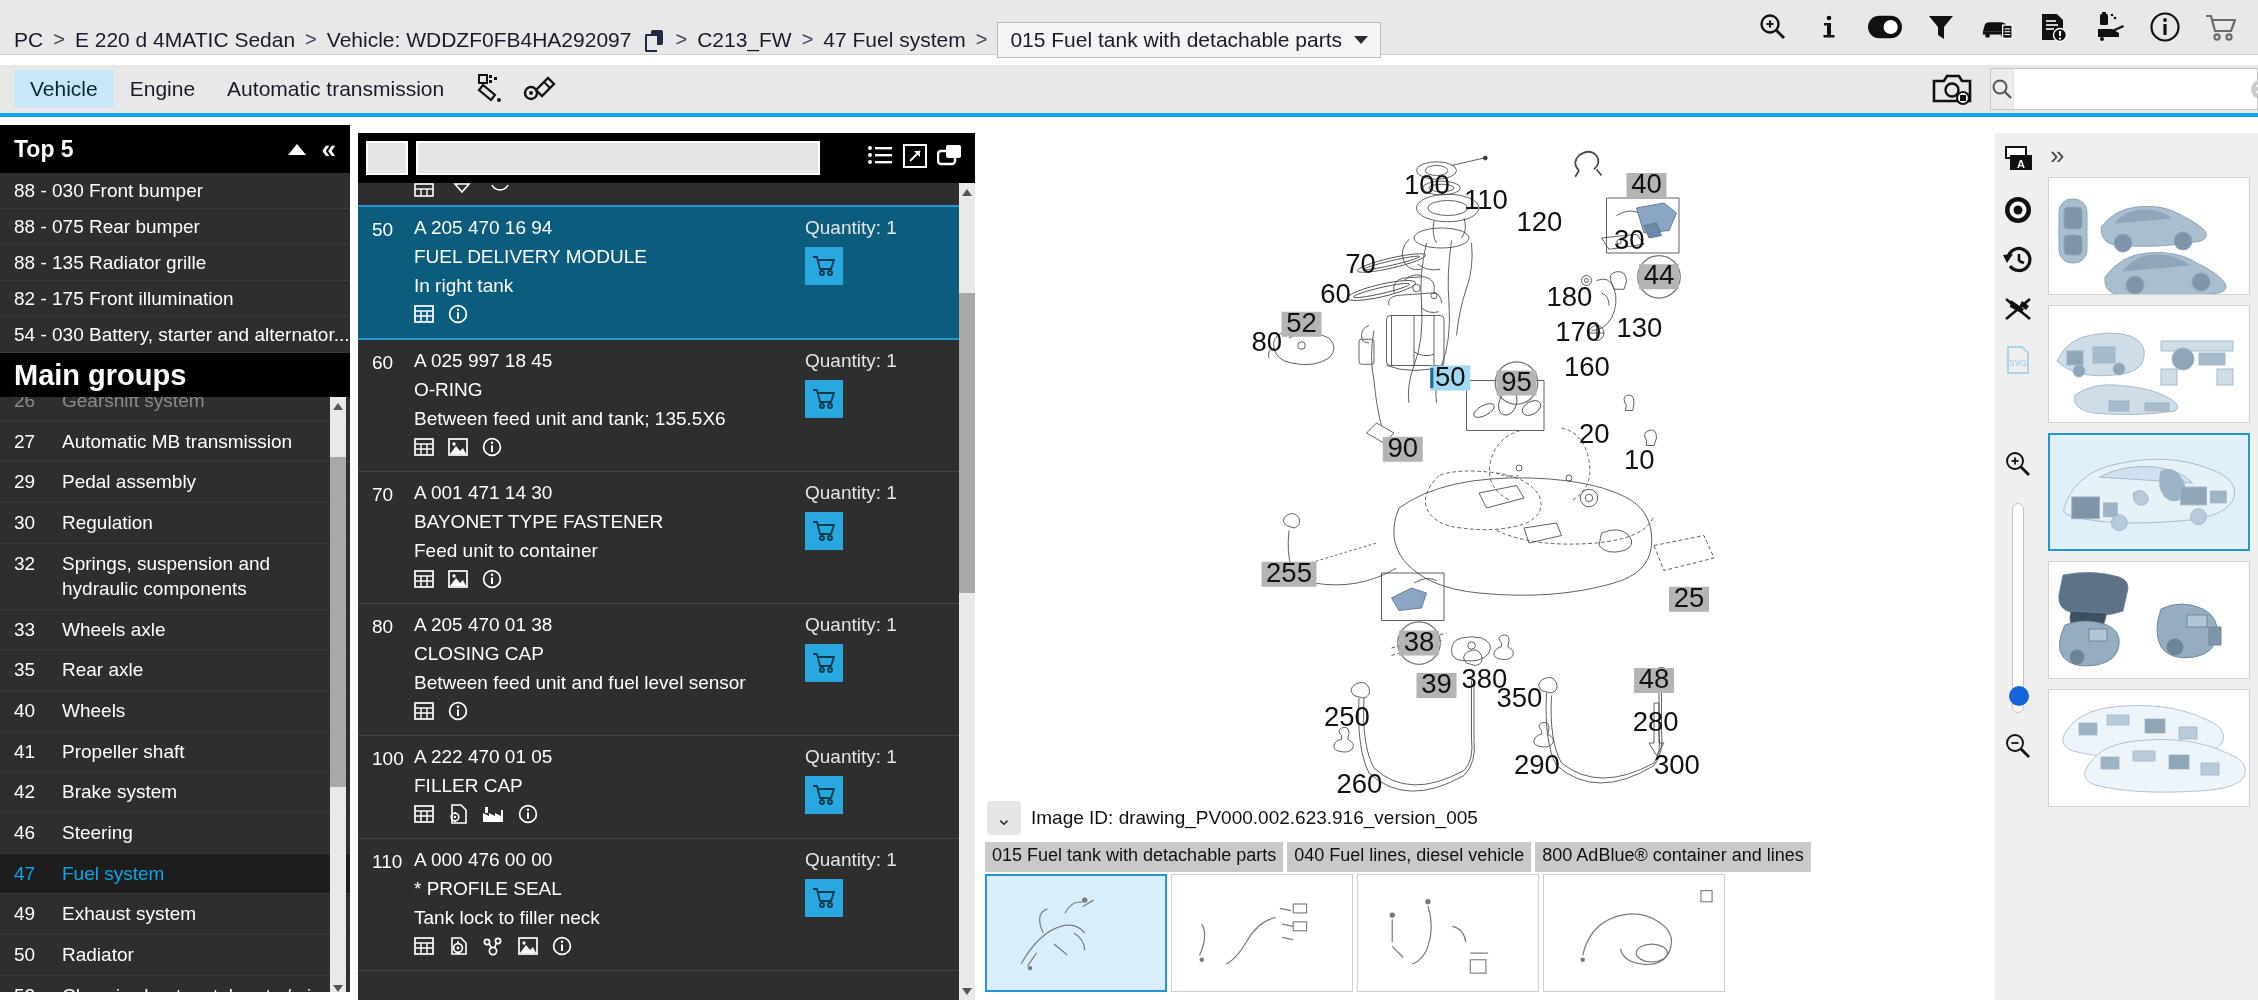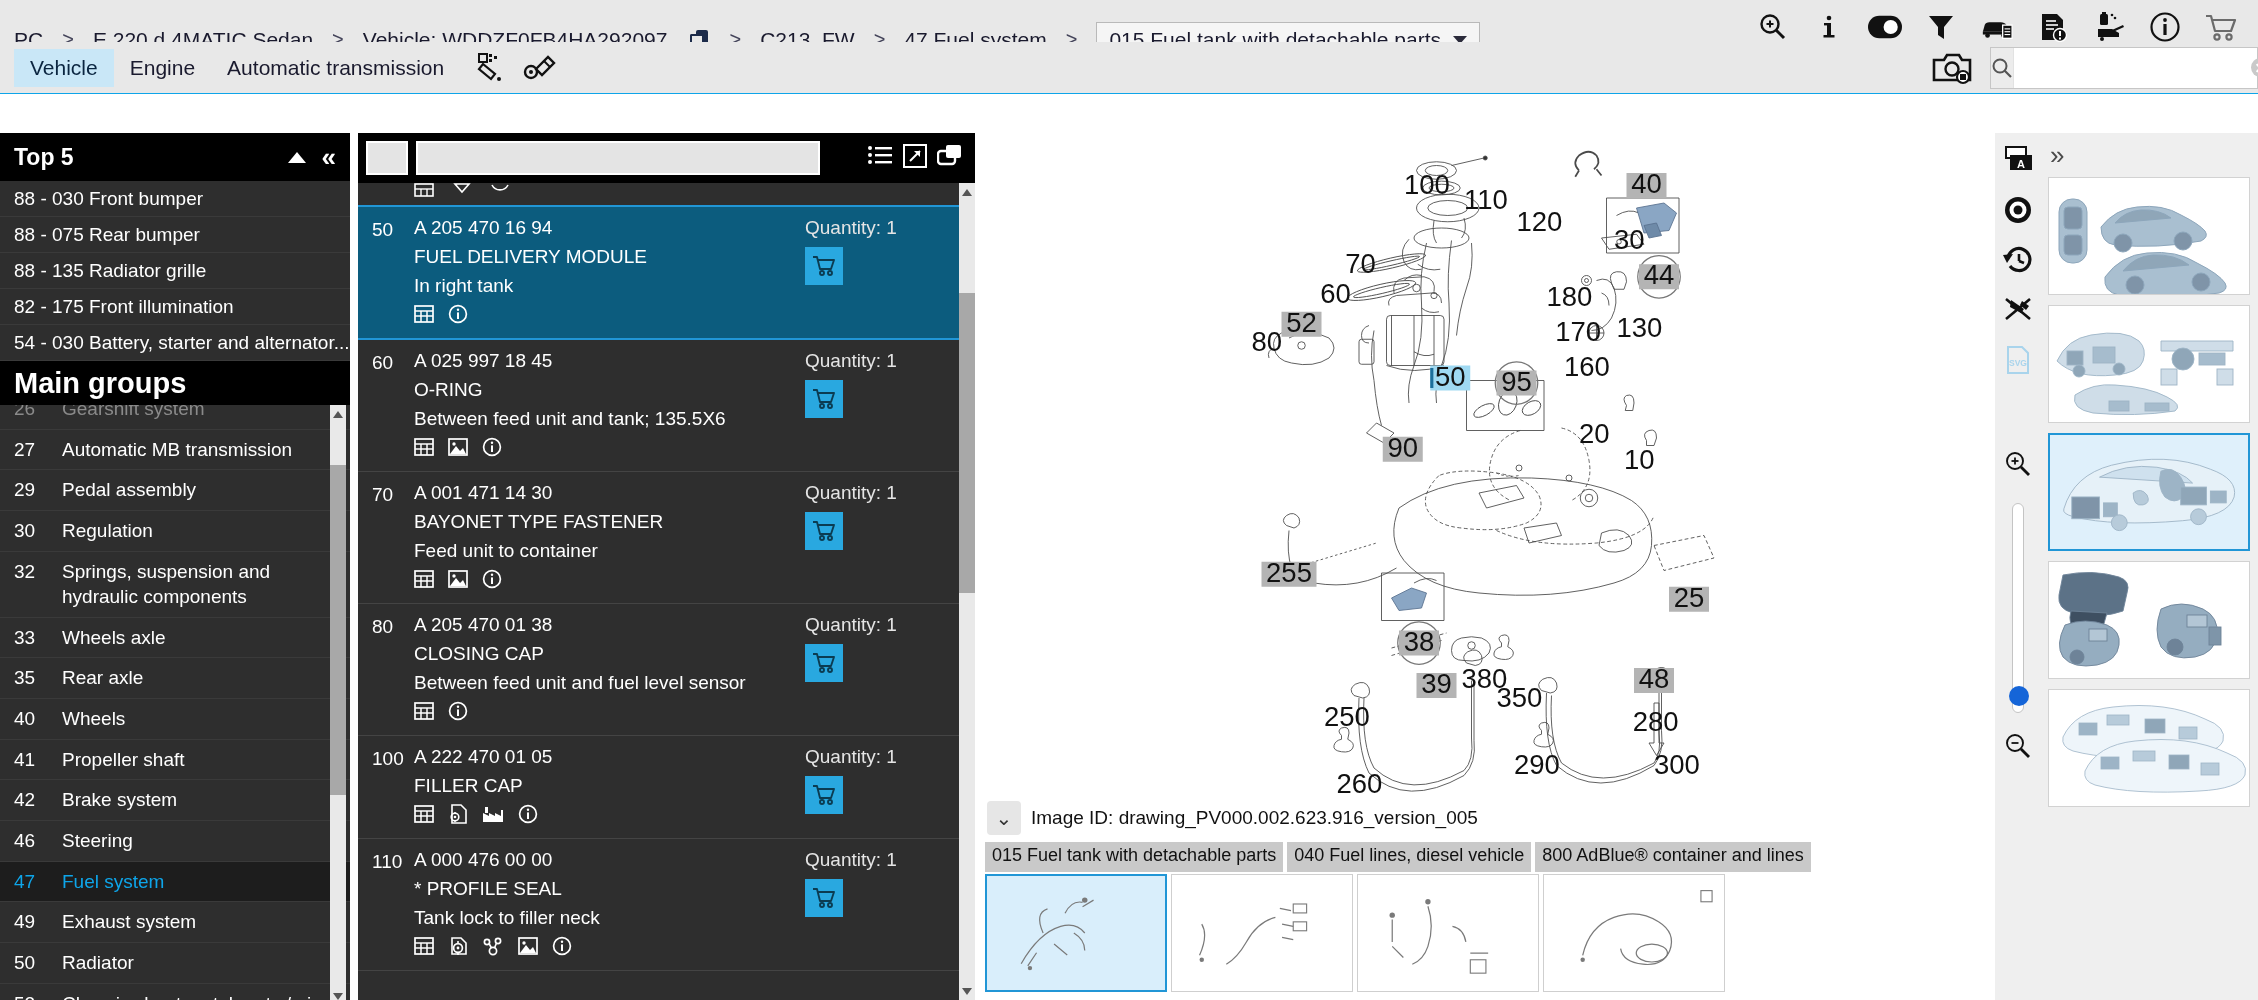--- a/index.html
+++ b/index.html
@@ -9,56 +9,56 @@
     background: #ffffff; overflow: hidden;
   }
   body { position: relative; }
 
   
   #topbar {
     position: absolute; left: 0; top: 0; width: 2258px; height: 55px;
     background: #e8e8e8; border-bottom: 1px solid #cfcfcf;
     display: flex; align-items: center; padding: 0 14px;
   }
-  #crumbs { display: flex; align-items: center; gap: 19px; font-size: 21px; color: #1a1a2e; margin-top: 25px; }
+  #crumbs { display: flex; align-items: center; gap: 10px; font-size: 21px; color: #1a1a2e; margin-top: 25px; }
   #crumbs .crumb { white-space: nowrap; cursor: pointer; }
   #crumbs .sep { color: #44445a; font-size: 20px; }
   .copy-icon { display:inline-block; width:20px; height:20px; position:relative; margin-left:4px; vertical-align:-3px; }
   .copy-icon::before { content:""; position:absolute; left:6px; top:0; width:12px; height:15px; background:#1c2b4a; border-radius:2px;}
   .copy-icon::after { content:""; position:absolute; left:0; top:4px; width:10px; height:14px; border:2px solid #1c2b4a; border-right:none; border-radius:2px 0 0 2px; background:#e8e8e8;}
   #crumb-select {
     border:1px solid #b9b9b9; background:#f5f5f5; padding:5px 12px;
     display:flex; align-items:center; gap:12px; font-size:21px; cursor:pointer;
   }
   .caret-dn { width:0;height:0;border-left:7px solid transparent;border-right:7px solid transparent;border-top:8px solid #2b2b3b; }
   #top-icons { margin-left:auto; display:flex; align-items:center; gap:22px; padding-right:6px; }
   #top-icons .tic { cursor:pointer; display:flex; align-items:center; justify-content:center; width:34px; height:34px; }
 
   
   #tabstrip {
-    position:absolute; left:0; top:42px; width:2258px; height:52px;
-    background:#e8e8e8; border-bottom:1px solid #0ea5e9;
+    position:absolute; left:0; top:65px; width:2258px; height:52px;
+    background:#e8e8e8; border-bottom:4px solid #0ea5e9;
     display:flex; align-items:center; padding-left:14px;
   }
   .vtab { font-size:21px; color:#1a1a2e; padding:7px 16px; cursor:pointer; white-space:nowrap; }
   .vtab.active { background:#c9e7f7; color:#0a2540; }
   .tabicon { width:40px; height:36px; margin-left:10px; cursor:pointer; display:flex; align-items:center; justify-content:center; }
   #searchwrap { margin-left:auto; display:flex; align-items:center; height:100%; padding-right:0; }
   #cam-icon { width:48px; height:40px; margin-right:12px; cursor:pointer; display:flex; align-items:center; justify-content:center;}
   #searchbox { display:flex; align-items:center; width:268px; height:42px; background:#ffffff; border:1px solid #c6c6c6; }
   #search-prefix { width:44px; height:100%; background:#ececec; display:flex;align-items:center;justify-content:center; border-right:1px solid #e2e2e2;}
   #search-input { flex:1; border:none; outline:none; height:100%; font-size:17px; padding:0 8px; font-family:"Liberation Sans",sans-serif; background:#fff;}
   #search-clear { width:34px;height:100%;display:flex;align-items:center;justify-content:center;cursor:pointer;}
   .xcircle { width:19px;height:19px;border-radius:50%;background:#c9c9c9;position:relative;}
   .xcircle::before,.xcircle::after{content:"";position:absolute;left:4px;top:8.5px;width:11px;height:2px;background:#fff;}
   .xcircle::before{transform:rotate(45deg);} .xcircle::after{transform:rotate(-45deg);}
 
   
   #sidebar {
-    position:absolute; left:0; top:133px; width:350px; height:867px;
+    position:absolute; left:0; top:125px; width:350px; height:867px;
     background:#2e2e2e; color:#ffffff; overflow:hidden;
   }
   .panel-head {
     background:#000000; height:48px; display:flex; align-items:center;
     padding:0 14px; font-size:23px; font-weight:bold;
   }
   .panel-head .hd-icons { margin-left:auto; display:flex; align-items:center; gap:16px; }
   .chev-up { width:0;height:0;border-left:9px solid transparent;border-right:9px solid transparent;border-bottom:11px solid #ffffff; cursor:pointer;}
   .dbl-left { font-size:26px; line-height:1; cursor:pointer; color:#fff; font-weight:bold;}
   .top5-item {

